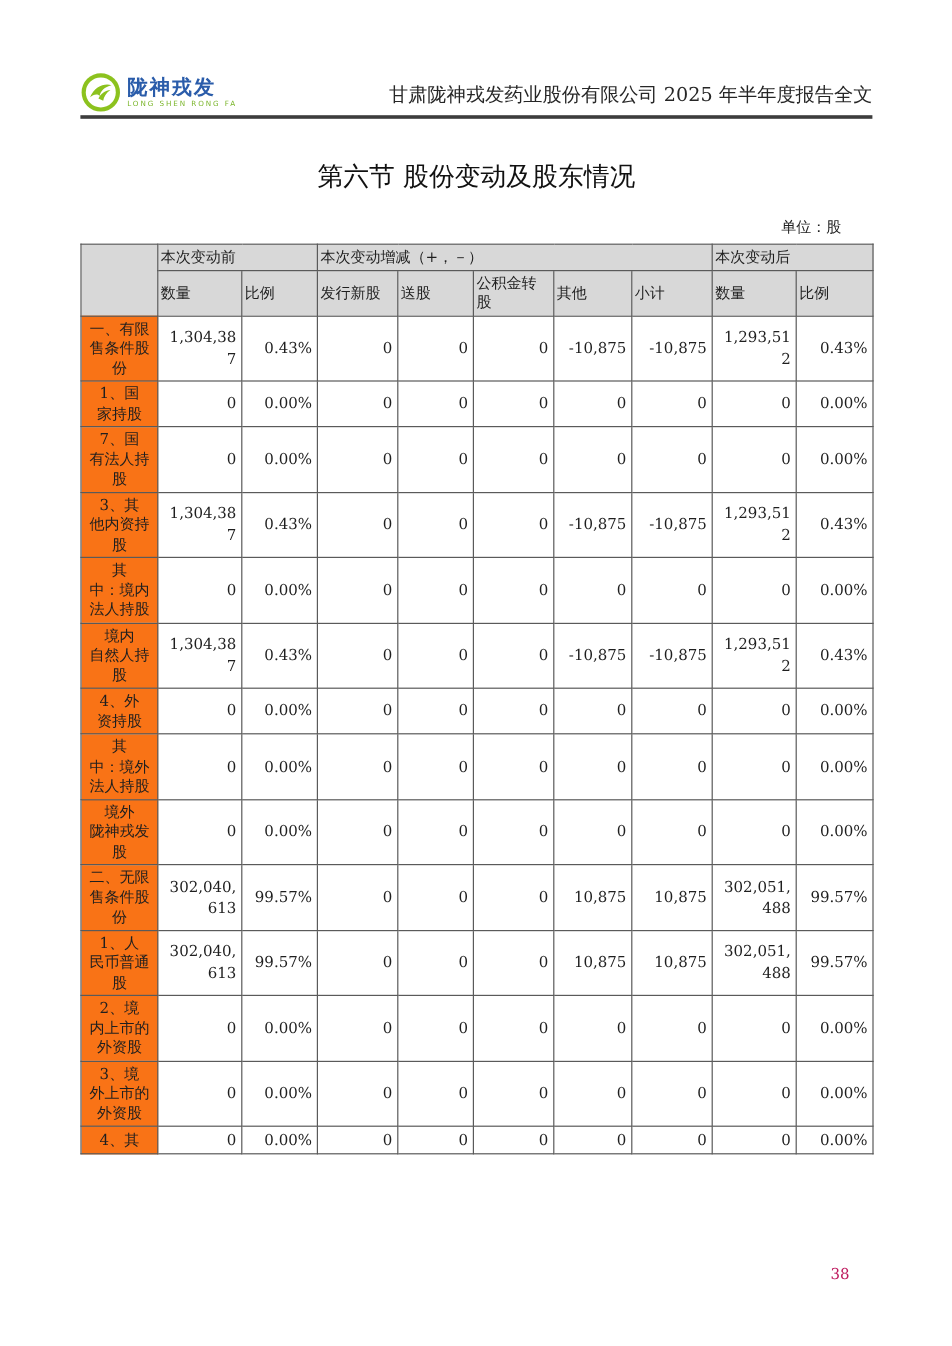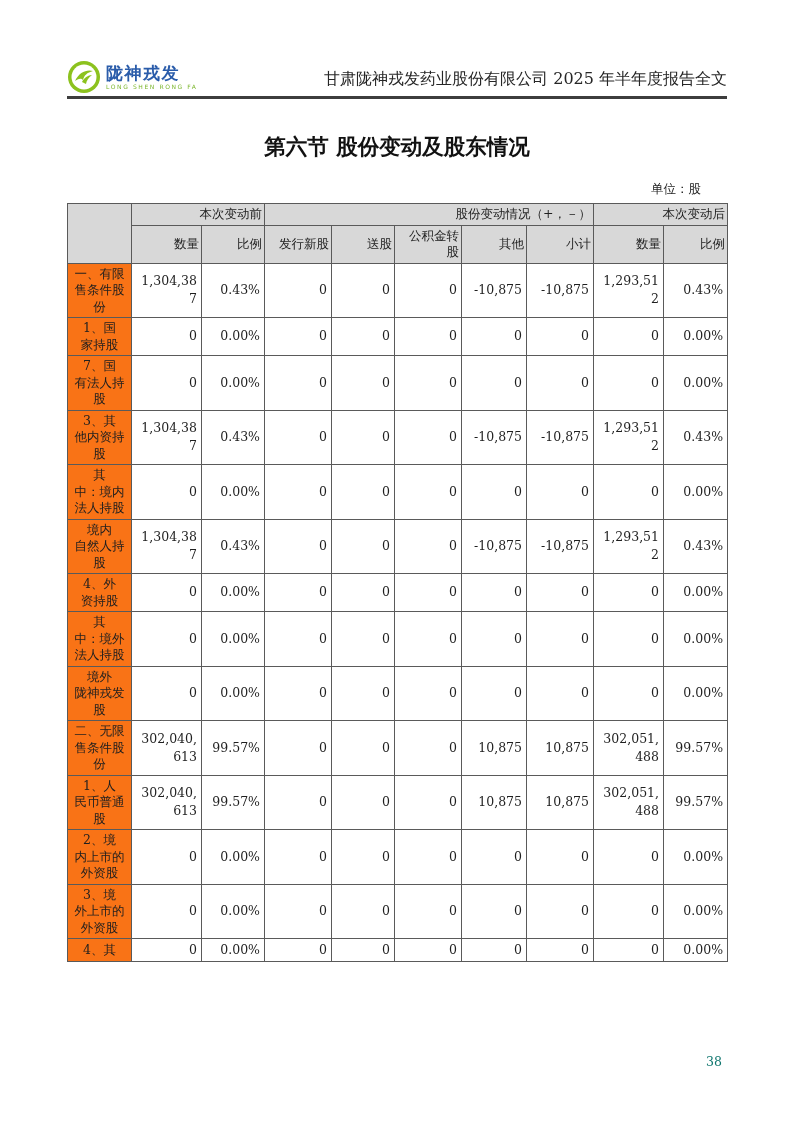--- a/index.html
+++ b/index.html
@@ -25,56 +25,56 @@
   }
   .logo-en{
     font-family:"DejaVu Sans","Liberation Sans",sans-serif;
     font-size:6px;letter-spacing:1.6px;color:#7ab52a;margin-top:2px;
   }
   .doc-title{font-size:16px;color:#262626;padding-bottom:4px;}
   .hdr-rule{height:3px;background:#3d3d3d;margin-top:2px;}
   
   .title{
     font-family:"DejaVu Sans","Liberation Sans",sans-serif;
-    font-weight:bold;font-size:21.5px;text-align:center;
+    font-weight:normal;font-size:21.5px;text-align:center;
     margin:33px 0 0 0;color:#111;
   }
   .h-sec{
     font-family:"DejaVu Sans","Liberation Sans",sans-serif;
     font-weight:bold;font-size:15px;margin:32px 0 0 0;color:#111;
   }
   .h-sub{
     font-family:"DejaVu Sans","Liberation Sans",sans-serif;
     font-weight:bold;font-size:13.5px;margin:28px 0 0 6px;color:#111;
   }
   .unit-note{font-size:12.5px;text-align:right;padding-right:26px;margin-top:20px;}
   
   table.share{
     width:660px;border-collapse:collapse;table-layout:fixed;
     margin-top:5px;font-size:12.5px;
   }
   table.share th, table.share td{
     border:1px solid #5a5a5a;vertical-align:middle;
   }
   table.share thead th{
-    background:#d8d8d8;font-weight:normal;text-align:right;
+    background:#d8d8d8;font-weight:normal;text-align:left;
     padding:2px 2px;line-height:1.32;white-space:pre-line;
   }
   table.share td.lbl{
     background:#f97316;text-align:center;padding:2px 2px;
     line-height:1.32;white-space:pre-line;
   }
   table.share td.num{
     background:#ffffff;text-align:right;padding:2px 4px;
     line-height:1.45;word-break:break-all;
   }
   
   .page-num{
-    position:absolute;top:1036px;right:71px;
-    font-size:12.5px;color:#0f766e;
+    position:absolute;top:1036px;right:85px;
+    font-size:12.5px;color:#be185d;
   }
 </style>
 </head>
 <body>
 
 <div class="page">
 
   <div class="hdr">
     <div class="logo">
       <span>
@@ -107,21 +107,21 @@
         <col style="width:67px">
       <col style="width:65px">
         <col style="width:67px">
         <col style="width:70px">
       <col style="width:64px">
     </colgroup>
     <thead>
       <tr>
         <th rowspan="2"></th>
         <th colspan="2">本次变动前</th>
-        <th colspan="5">股份变动情况（+，－）</th>
+        <th colspan="5">本次变动增减（+，－）</th>
         <th colspan="2">本次变动后</th>
       </tr>
       <tr>
         <th>数量</th>
         <th>比例</th>
         <th>发行新股</th>
         <th>送股</th>
         <th>公积金转
 股</th>
         <th>其他</th>

